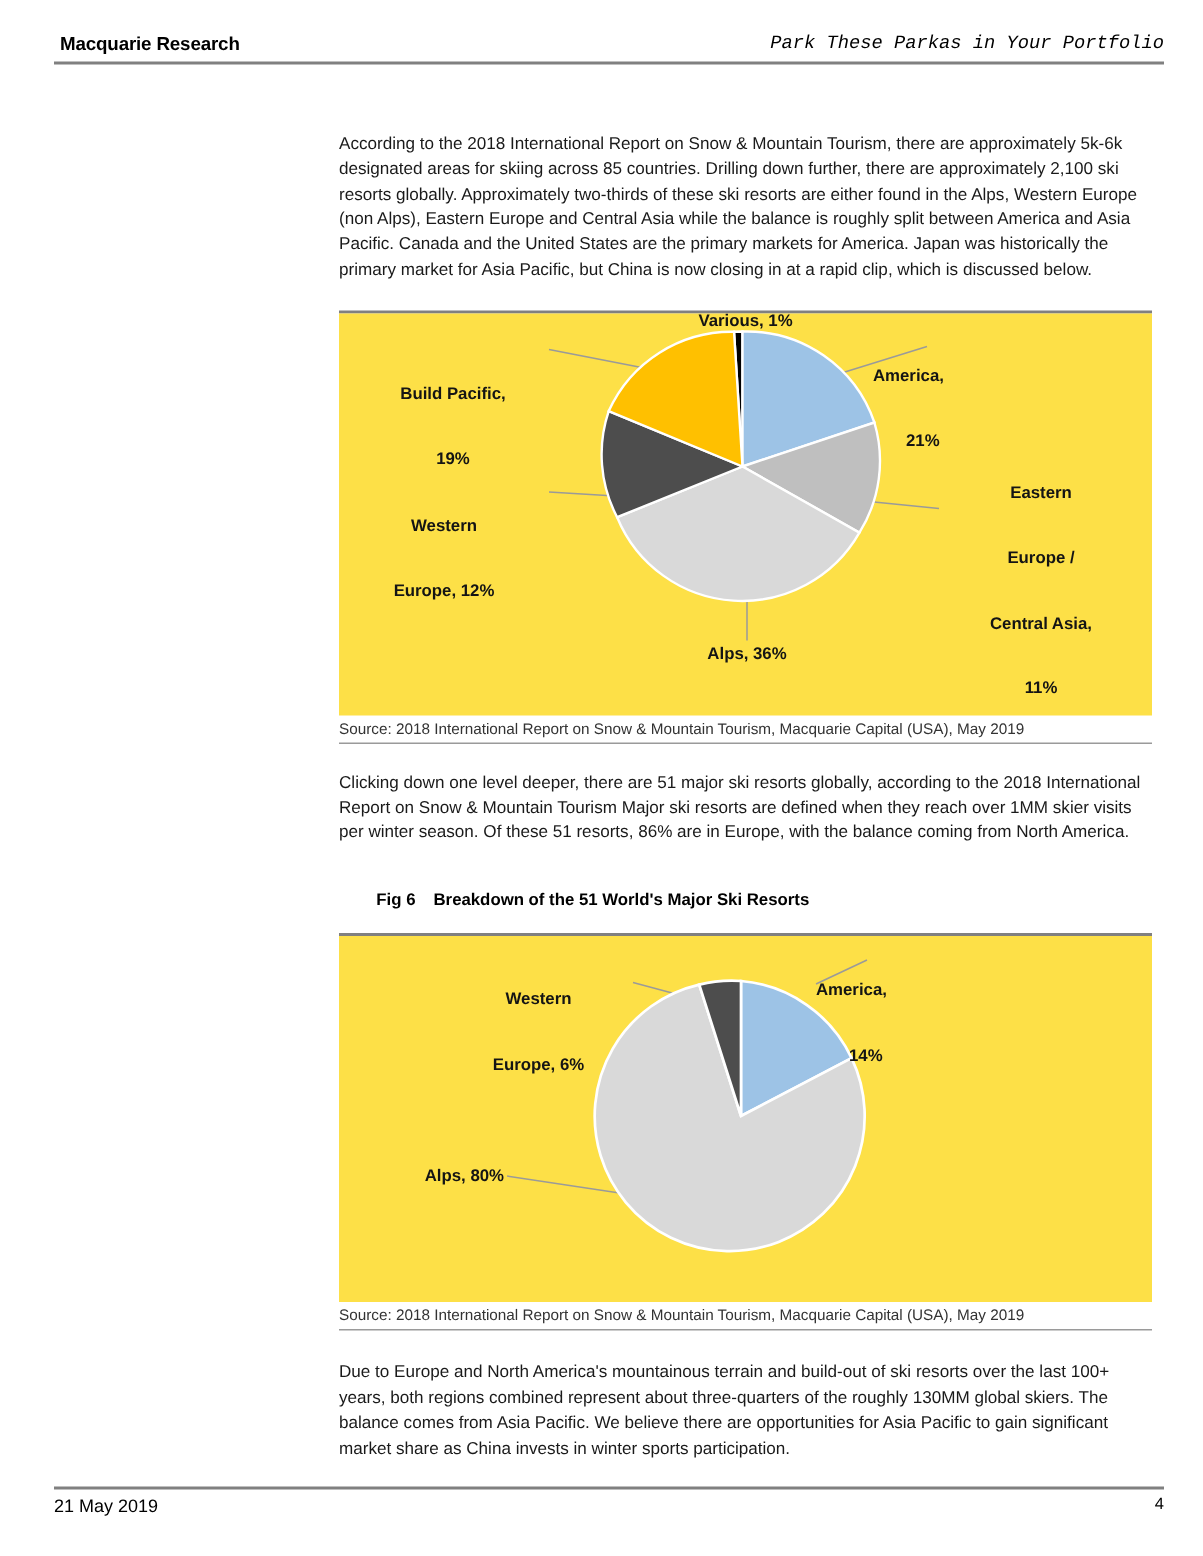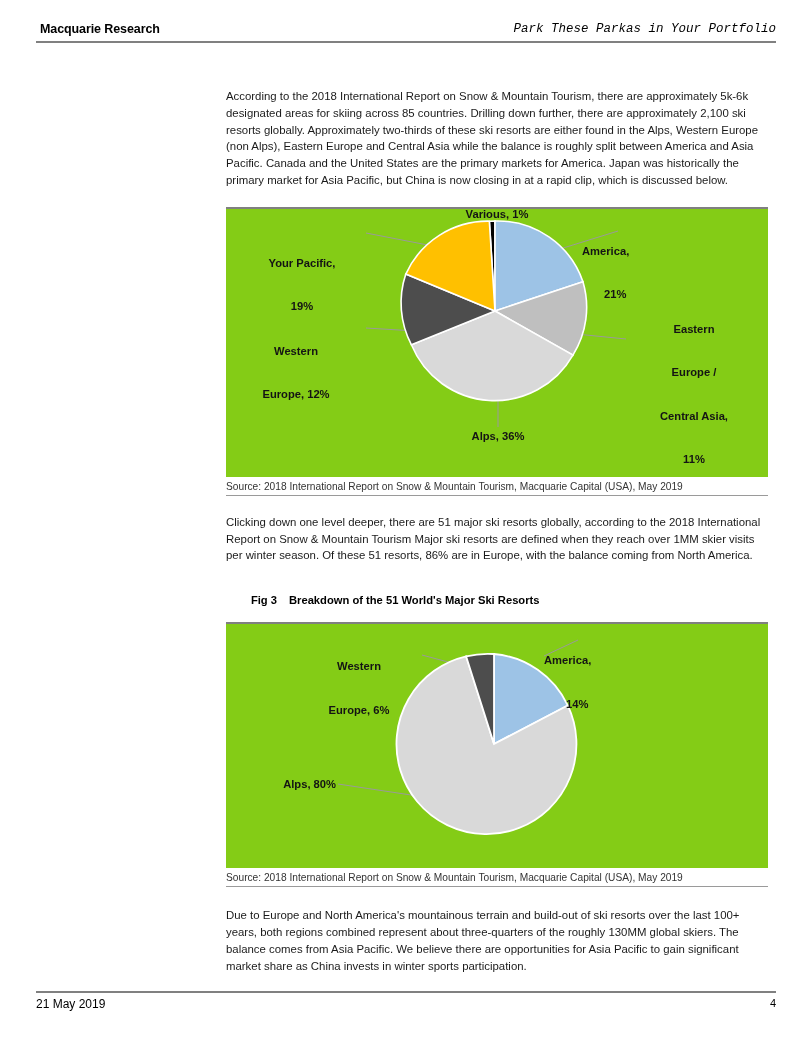--- a/index.html
+++ b/index.html
@@ -87,21 +87,21 @@
   .fig-head .fig-num { margin-right: 12px; }
   .fig-rule-top {
     height: 2px;
     background: #808080;
     width: 100%;
   }
 
   .fig-canvas {
     position: relative;
     width: 542px;
-    background: #84cc16;
+    background: #fde047;
   }
 
   .fig-source {
     font-size: 10.2px;
     color: #333333;
     padding: 4px 0 3px 0;
   }
   .fig-rule-bottom {
     height: 1px;
     background: #9a9a9a;
@@ -200,21 +200,21 @@
 
         
         <div class="pie-label lbl-center" style="left:208px; top:-2px; width:126px;">Various, 1%</div>
 
         <div class="pie-label lbl-left" style="left:356px; top:6px; width:140px;">
           <div>America,</div>
           <div style="padding-left:22px;">21%</div>
         </div>
 
         <div class="pie-label lbl-center" style="left:10px; top:18px; width:132px;">
-          <div>Your Pacific,</div>
+          <div>Build Pacific,</div>
           <div>19%</div>
         </div>
 
         <div class="pie-label lbl-center" style="left:0px; top:106px; width:140px;">
           <div>Western</div>
           <div>Europe, 12%</div>
         </div>
 
         <div class="pie-label lbl-center" style="left:398px; top:84px; width:140px;">
           <div>Eastern</div>
@@ -227,21 +227,21 @@
       </div>
 
       <div class="fig-source">Source: 2018 International Report on Snow &amp; Mountain Tourism, Macquarie Capital (USA), May 2019</div>
       <div class="fig-rule-bottom"></div>
     </div>
 
     <p class="body-text" style="margin-top:18px;">Clicking down one level deeper, there are 51 major ski resorts globally, according to the 2018 International Report on Snow &amp; Mountain Tourism Major ski resorts are defined when they reach over 1MM skier visits per winter season.  Of these 51 resorts, 86% are in Europe, with the balance coming from North America.</p>
 
     <div class="fig-block">
       <div class="fig-head">
-        <span class="fig-num">Fig 3</span><span>Breakdown of the 51 World's Major Ski Resorts</span>
+        <span class="fig-num">Fig 6</span><span>Breakdown of the 51 World's Major Ski Resorts</span>
       </div>
       <div class="fig-rule-top"></div>
 
       <div class="fig-canvas" style="height:244px;">
 
         <svg width="542" height="244" viewBox="0 0 542 244">
           <g stroke="#9a9a9a" stroke-width="1" fill="none">
             <line x1="237" y1="42" x2="196" y2="31"></line>
             <line x1="318" y1="32" x2="352" y2="16"></line>
             <line x1="258" y1="182" x2="112" y2="160"></line>

